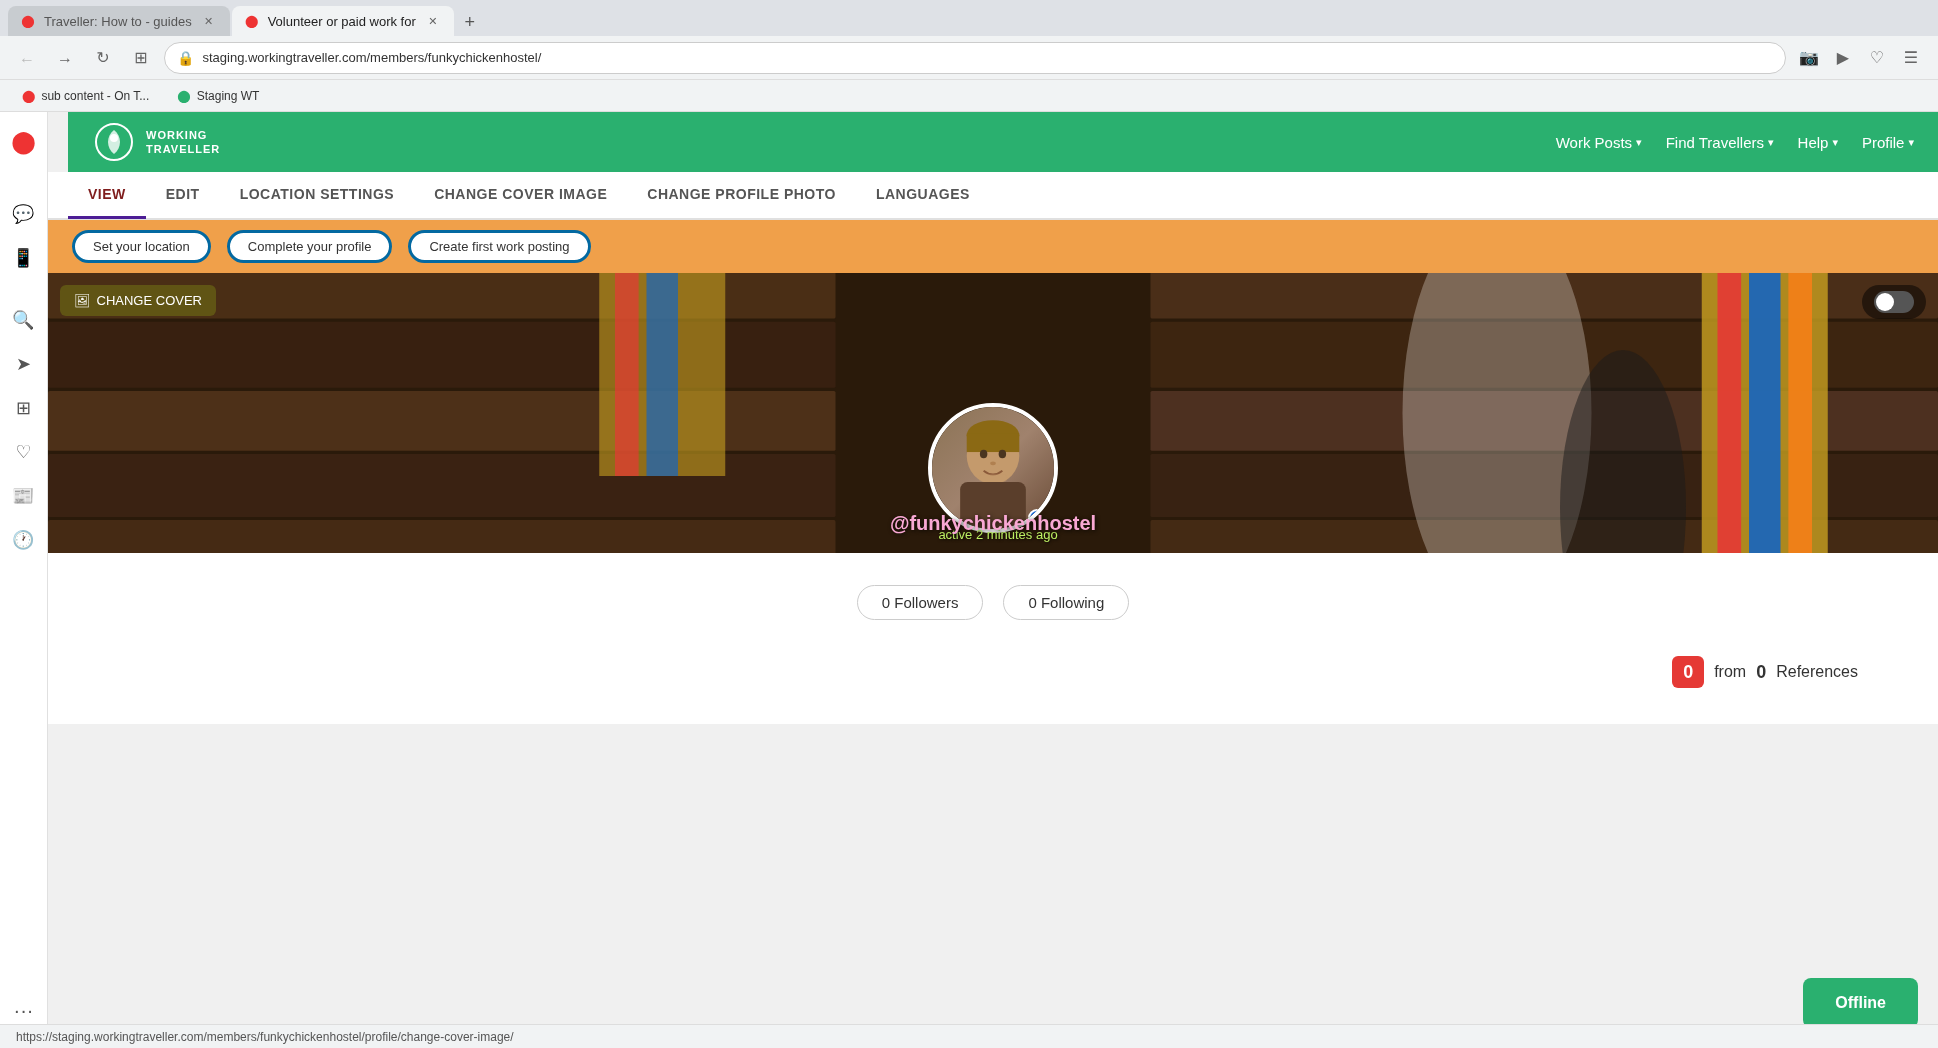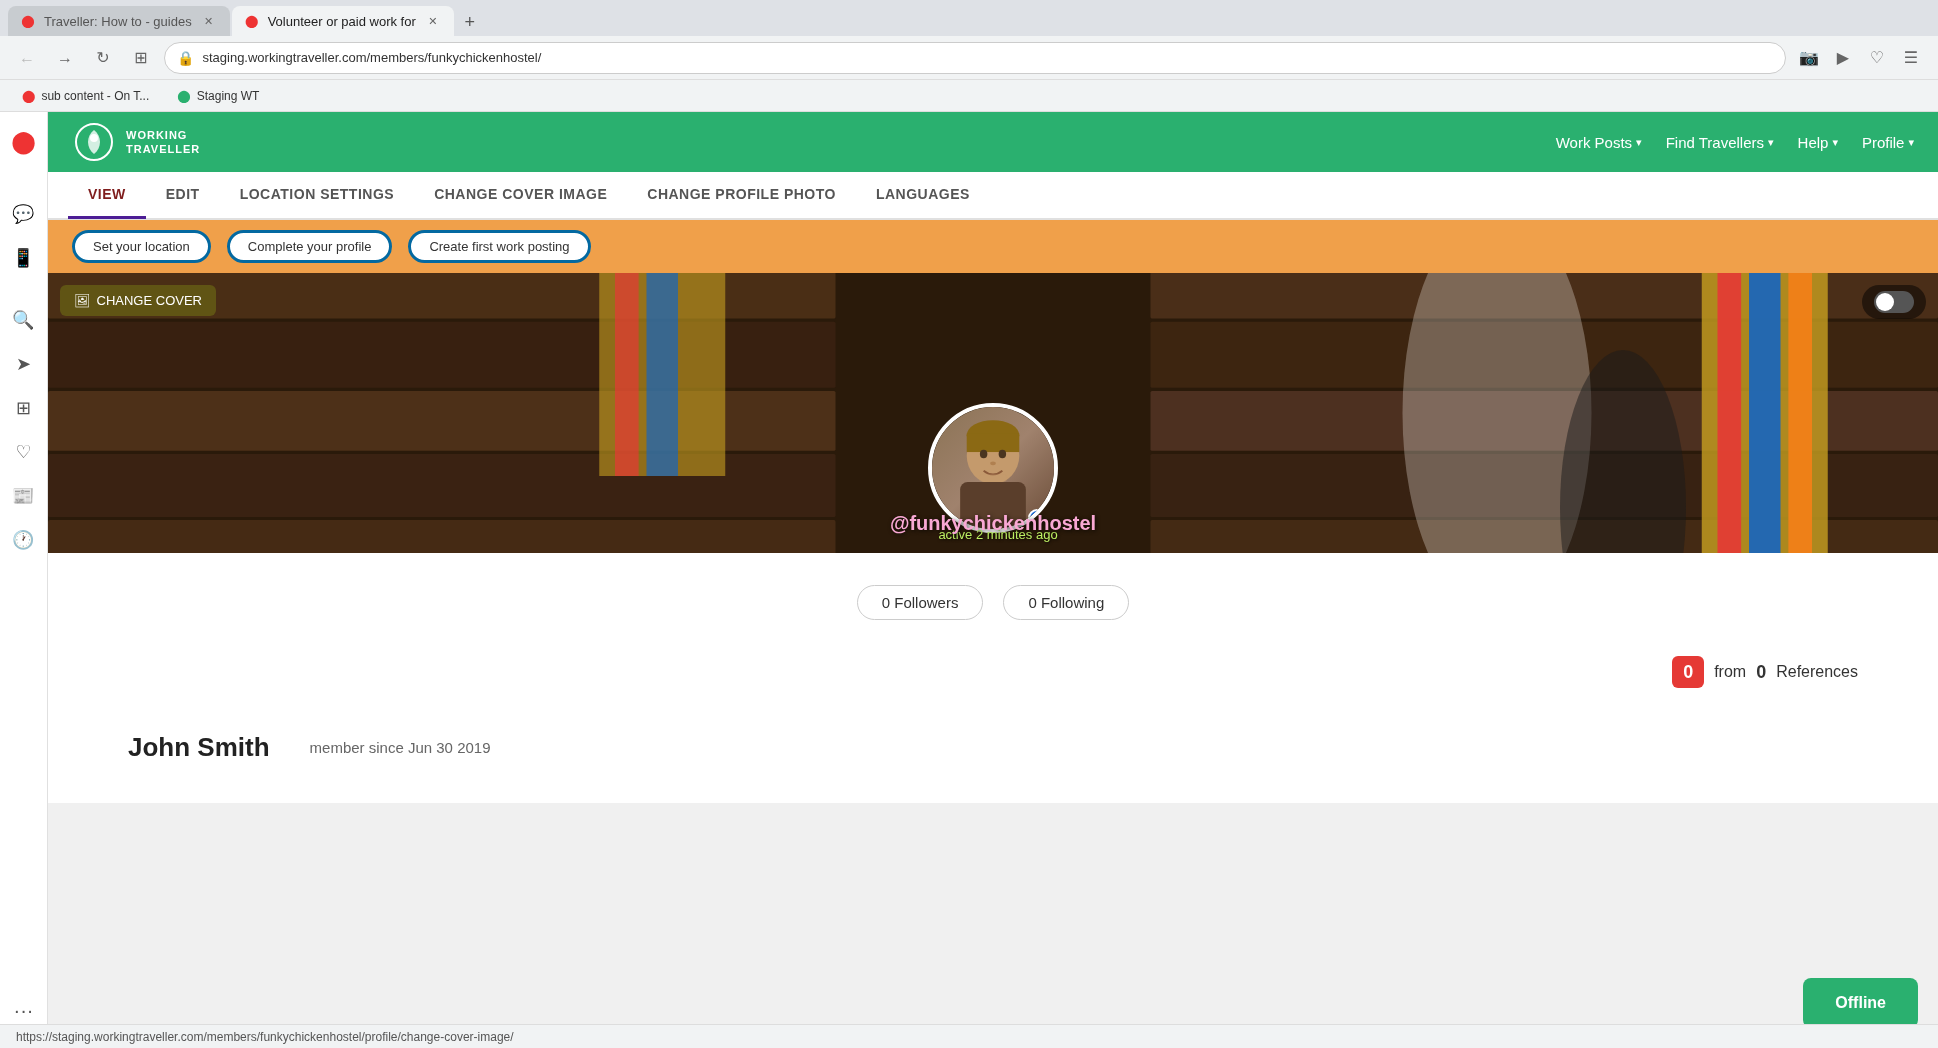--- a/index.html
+++ b/index.html
@@ -27,21 +27,21 @@
 
     
     .app-layout { display: flex; }
     .sidebar { width: 48px; background: white; border-right: 1px solid #e0e0e0; min-height: calc(1048px - 120px); display: flex; flex-direction: column; align-items: center; padding: 12px 0; gap: 8px; }
     .sidebar-icon { width: 36px; height: 36px; display: flex; align-items: center; justify-content: center; border-radius: 8px; cursor: pointer; color: #555; font-size: 18px; }
 
     
     .main-content { flex: 1; }
 
     
-    .site-header { background: #2ab06f; height: 60px; display: flex; align-items: center; padding: 0 24px; gap: 24px; }
+    .site-header { background: #2ab06f; height: 60px; display: flex; align-items: center; padding: 0 24px; gap: 24px; margin-left: 20px; }
     .logo-area { display: flex; align-items: center; gap: 10px; }
     .logo-icon { width: 44px; height: 44px; }
     .logo-text { color: white; font-size: 11px; font-weight: bold; letter-spacing: 1px; line-height: 1.3; text-transform: uppercase; }
     .site-nav { margin-left: auto; display: flex; align-items: center; gap: 24px; }
     .site-nav-item { color: white; font-size: 15px; font-weight: 500; cursor: pointer; display: flex; align-items: center; gap: 4px; }
     .nav-chevron { font-size: 11px; }
 
     
     .profile-tabs { background: white; border-bottom: 2px solid #e0e0e0; display: flex; align-items: center; padding: 0 20px; height: 48px; }
     .profile-tab { padding: 0 20px; height: 48px; display: flex; align-items: center; font-size: 14px; font-weight: 600; cursor: pointer; color: #555; text-transform: uppercase; letter-spacing: 0.5px; border-bottom: 3px solid transparent; }
@@ -334,24 +334,20 @@
         <div class="references-box">
           <div class="ref-badge">
             <span>0</span>
           </div>
           <span>from</span>
           <strong style="font-size:18px;">0</strong>
           <span>References</span>
         </div>
       </div>
 
-      <div class="member-info">
-        <span class="member-name">John Smith</span>
-        <span class="member-since">member since Jun 30 2019</span>
-      </div>
     </div>
 
   </div>
 </div>
 
 <button class="offline-btn">
   <span>Offline</span>
 </button>
 
 <div class="status-bar">

